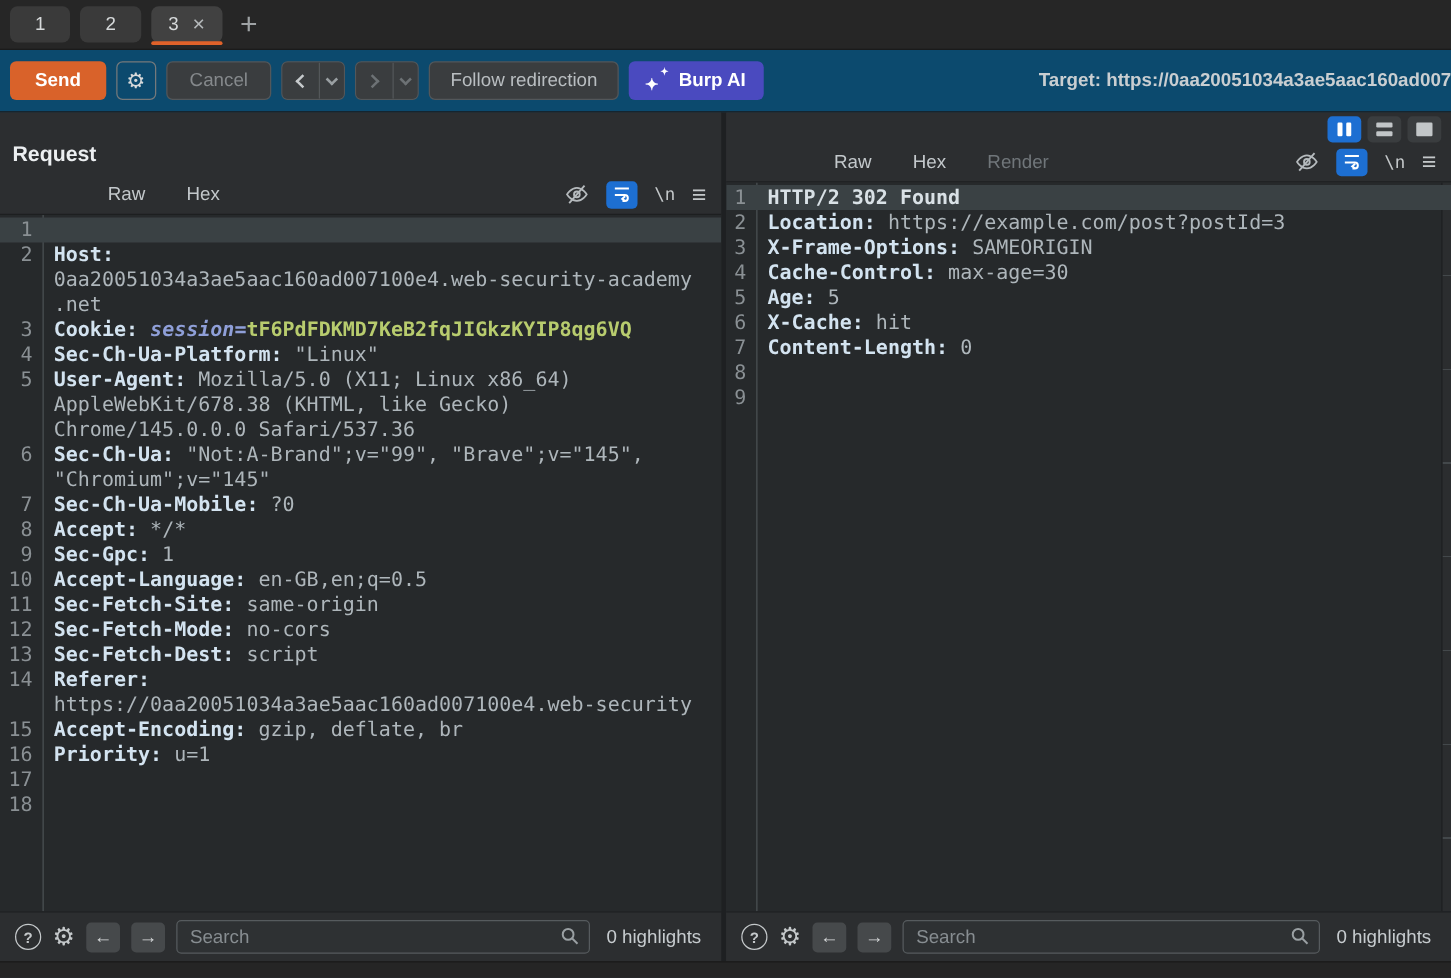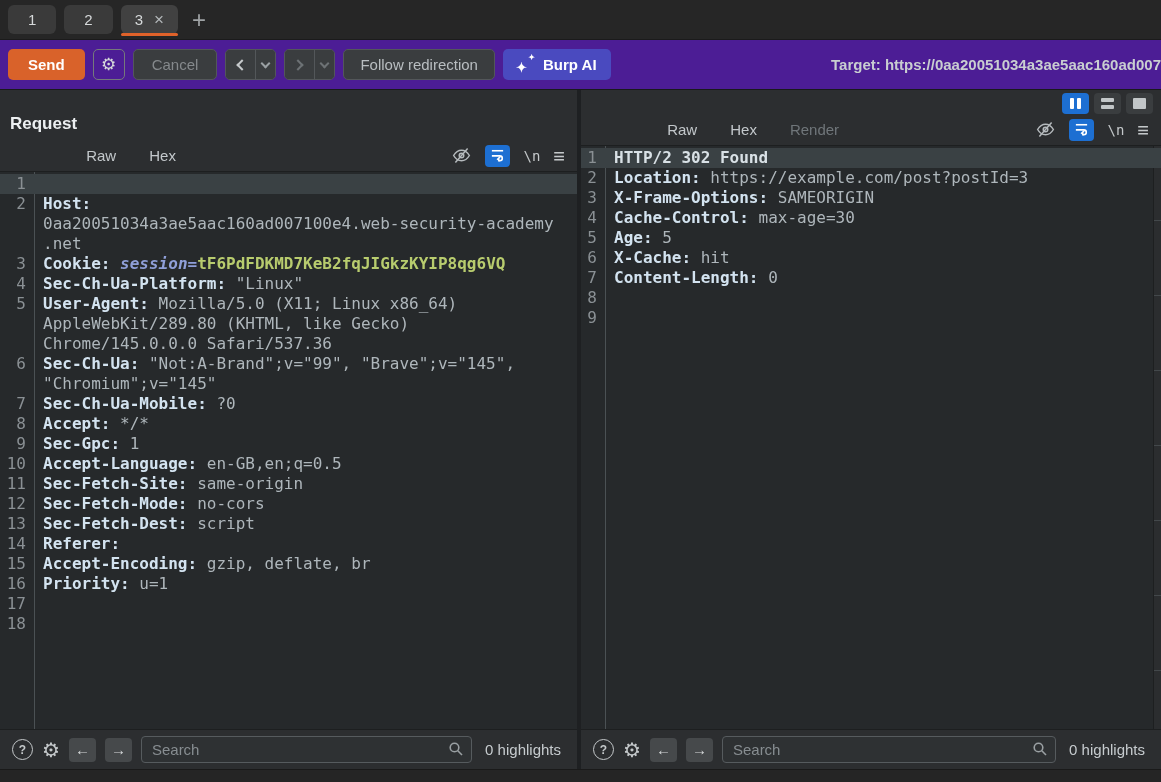--- a/index.html
+++ b/index.html
@@ -16,21 +16,21 @@
           display:flex; align-items:center; padding:0 20px; font-size:15px; color:#d6d9da;
           cursor:default; }
   .wtab.active { background:#414141; padding:0 14px; }
   .wtab.active::after { content:""; position:absolute; left:0; right:0; bottom:-2px;
                         height:3px; background:var(--accent_orange); border-radius:2px; }
   .wtab-close { margin-left:11px; font-size:17px; color:#b4b8ba; line-height:1; }
   .newtab { background:none; border:none; font-size:24px; color:#9fa3a5; line-height:1;
             padding:0 6px; font-weight:400; }
 
   
-  .toolbar { height:50px; flex:0 0 50px; background:#4c1d95; border-bottom:1px solid #191a1b;
+  .toolbar { height:50px; flex:0 0 50px; background:#0c4a6e; border-bottom:1px solid #191a1b;
              display:flex; align-items:center; gap:8px; padding-left:8px; font-size:15px; }
   .btn { height:31px; border-radius:5px; border:1px solid transparent; font-size:15px;
          font-family:"Liberation Sans",sans-serif; display:flex; align-items:center; }
   .send { background:var(--send_orange); color:#fff; font-weight:bold; padding:0 20px; border:none; }
   .gearbtn { width:32px; height:31px; justify-content:center; background:transparent;
              border:1px solid #75797b; color:#d6d9da; font-size:17px; }
   .cancel { background:#3a3d3f; border:1px solid #53575a; color:#85898c; padding:0 18px; }
   .navgroup { display:flex; height:31px; border:1px solid #53575a; border-radius:5px;
               overflow:hidden; background:#3a3d3f; }
   .navgroup .nbtn { width:29px; height:100%; display:flex; align-items:center; justify-content:center;
@@ -239,21 +239,21 @@
           <div class="ed-row">
             <span class="ed-num">4</span>
             <span class="ed-content"><span class="seg-n">Sec-Ch-Ua-Platform:</span><span class="seg-v"> "Linux"</span></span>
           </div>
           <div class="ed-row">
             <span class="ed-num">5</span>
             <span class="ed-content"><span class="seg-n">User-Agent:</span><span class="seg-v"> Mozilla/5.0 (X11; Linux x86_64)</span></span>
           </div>
           <div class="ed-row">
             <span class="ed-num"></span>
-            <span class="ed-content"><span class="seg-v">AppleWebKit/289.80 (KHTML, like Gecko)</span></span>
+            <span class="ed-content"><span class="seg-v">AppleWebKit/678.38 (KHTML, like Gecko)</span></span>
           </div>
           <div class="ed-row">
             <span class="ed-num"></span>
             <span class="ed-content"><span class="seg-v">Chrome/145.0.0.0 Safari/537.36</span></span>
           </div>
           <div class="ed-row">
             <span class="ed-num">6</span>
             <span class="ed-content"><span class="seg-n">Sec-Ch-Ua:</span><span class="seg-v"> "Not:A-Brand";v="99", "Brave";v="145",</span></span>
           </div>
           <div class="ed-row">
@@ -284,20 +284,24 @@
             <span class="ed-num">12</span>
             <span class="ed-content"><span class="seg-n">Sec-Fetch-Mode:</span><span class="seg-v"> no-cors</span></span>
           </div>
           <div class="ed-row">
             <span class="ed-num">13</span>
             <span class="ed-content"><span class="seg-n">Sec-Fetch-Dest:</span><span class="seg-v"> script</span></span>
           </div>
           <div class="ed-row">
             <span class="ed-num">14</span>
             <span class="ed-content"><span class="seg-n">Referer:</span></span>
+          </div>
+          <div class="ed-row">
+            <span class="ed-num"></span>
+            <span class="ed-content"><span class="seg-v">https://0aa20051034a3ae5aac160ad007100e4.web-security</span></span>
           </div>
           <div class="ed-row">
             <span class="ed-num">15</span>
             <span class="ed-content"><span class="seg-n">Accept-Encoding:</span><span class="seg-v"> gzip, deflate, br</span></span>
           </div>
           <div class="ed-row">
             <span class="ed-num">16</span>
             <span class="ed-content"><span class="seg-n">Priority:</span><span class="seg-v"> u=1</span></span>
           </div>
           <div class="ed-row">

